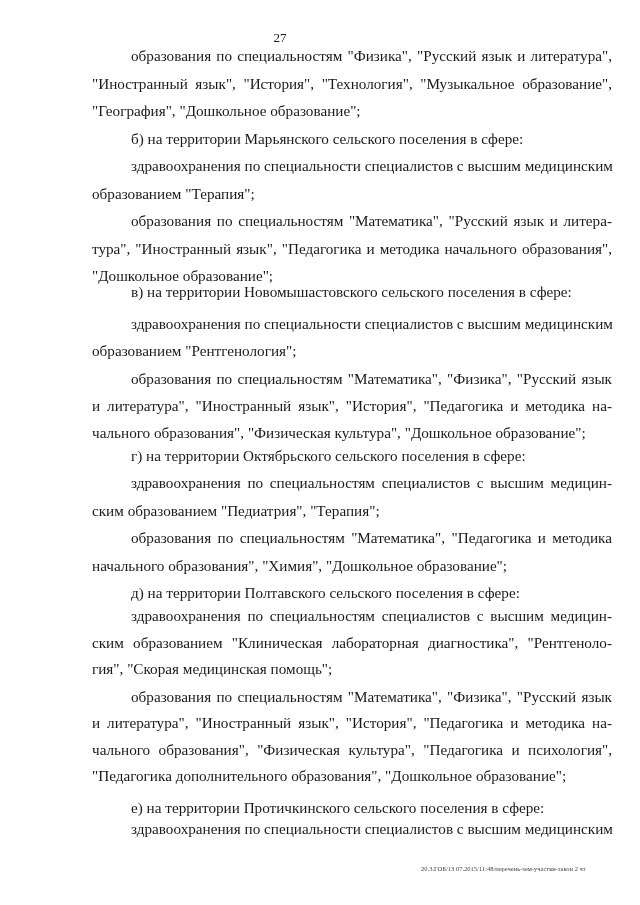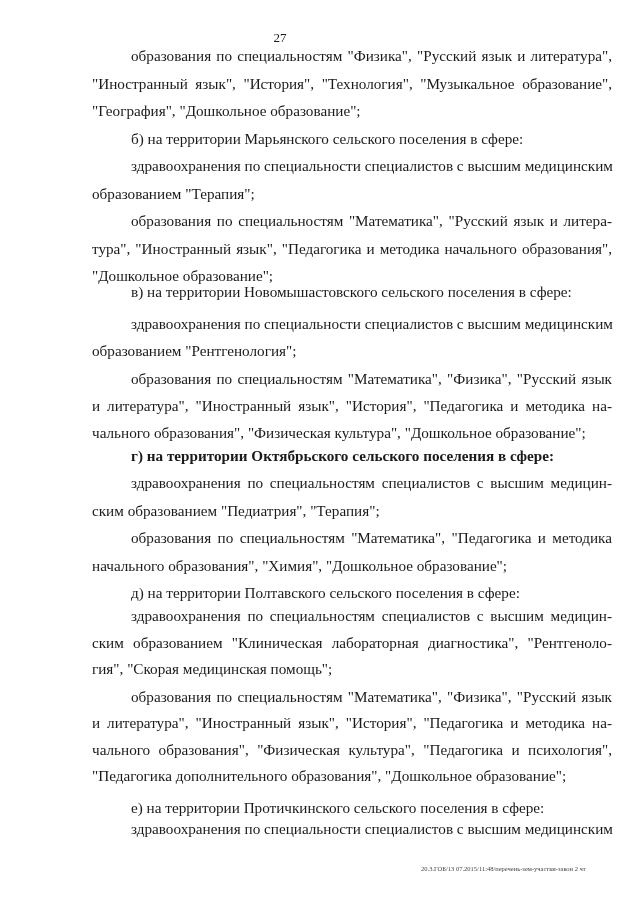--- a/index.html
+++ b/index.html
@@ -29,21 +29,21 @@
       <div class="line noind" style="top: 185px;">образованием "Терапия";</div>
       <div class="line ind just-ind" style="top: 212px;">образования по специальностям "Математика", "Русский язык и литера-</div>
       <div class="line noind just" style="top: 240px;">тура", "Иностранный язык", "Педагогика и методика начального образования",</div>
       <div class="line noind" style="top: 267px;">"Дошкольное образование";</div>
       <div class="line ind" style="top: 283px;">в) на территории Новомышастовского сельского поселения в сфере:</div>
       <div class="line ind just-ind" style="top: 315px;">здравоохранения по специальности специалистов с высшим медицинским</div>
       <div class="line noind" style="top: 342px;">образованием "Рентгенология";</div>
       <div class="line ind just-ind" style="top: 370px;">образования по специальностям "Математика", "Физика", "Русский язык</div>
       <div class="line noind just" style="top: 397px;">и литература", "Иностранный язык", "История", "Педагогика и методика на-</div>
       <div class="line noind" style="top: 424px;">чального образования", "Физическая культура", "Дошкольное образование";</div>
-      <div class="line ind" style="top: 447px; font-weight: bold;">г) на территории Октябрьского сельского поселения в сфере:</div>
+      <div class="line ind" style="top: 447px;">г) на территории Октябрьского сельского поселения в сфере:</div>
       <div class="line ind just-ind" style="top: 474px;">здравоохранения по специальностям специалистов с высшим медицин-</div>
       <div class="line noind" style="top: 502px;">ским образованием "Педиатрия", "Терапия";</div>
       <div class="line ind just-ind" style="top: 529px;">образования по специальностям "Математика", "Педагогика и методика</div>
       <div class="line noind" style="top: 557px;">начального образования", "Химия", "Дошкольное образование";</div>
       <div class="line ind" style="top: 584px;">д) на территории Полтавского сельского поселения в сфере:</div>
       <div class="line ind just-ind" style="top: 607px;">здравоохранения по специальностям специалистов с высшим медицин-</div>
       <div class="line noind just" style="top: 634px;">ским образованием "Клиническая лабораторная диагностика", "Рентгеноло-</div>
       <div class="line noind" style="top: 660px;">гия", "Скорая медицинская помощь";</div>
       <div class="line ind just-ind" style="top: 688px;">образования по специальностям "Математика", "Физика", "Русский язык</div>
       <div class="line noind just" style="top: 714px;">и литература", "Иностранный язык", "История", "Педагогика и методика на-</div>

